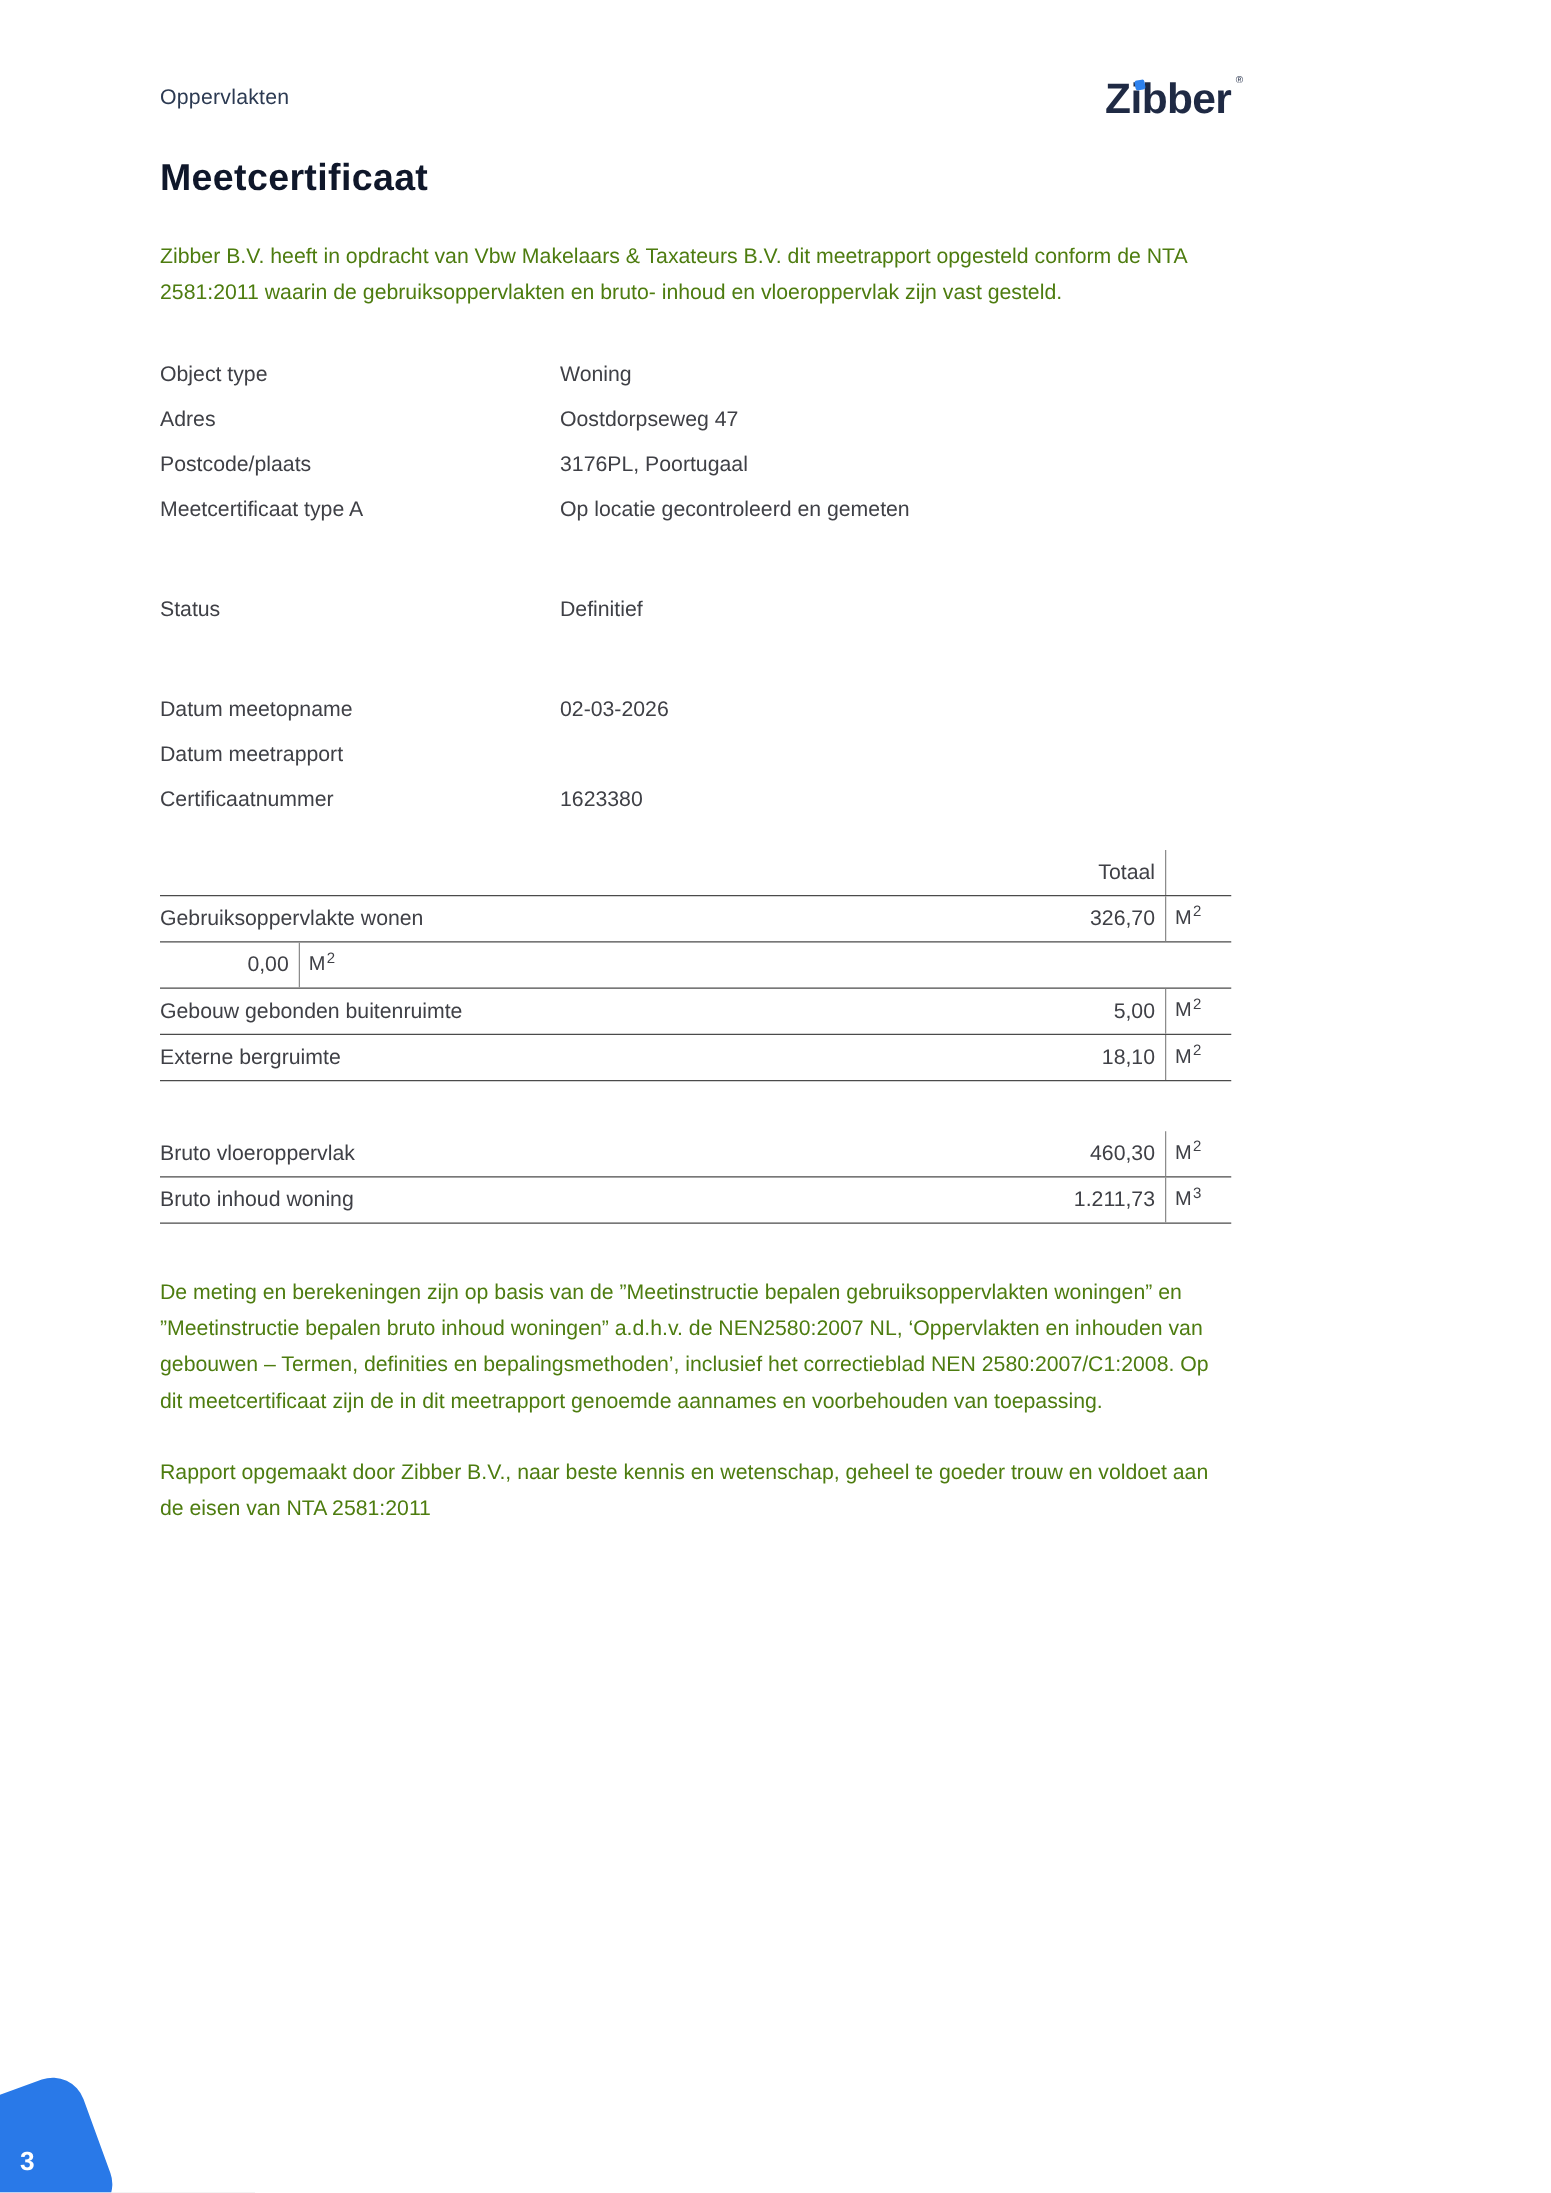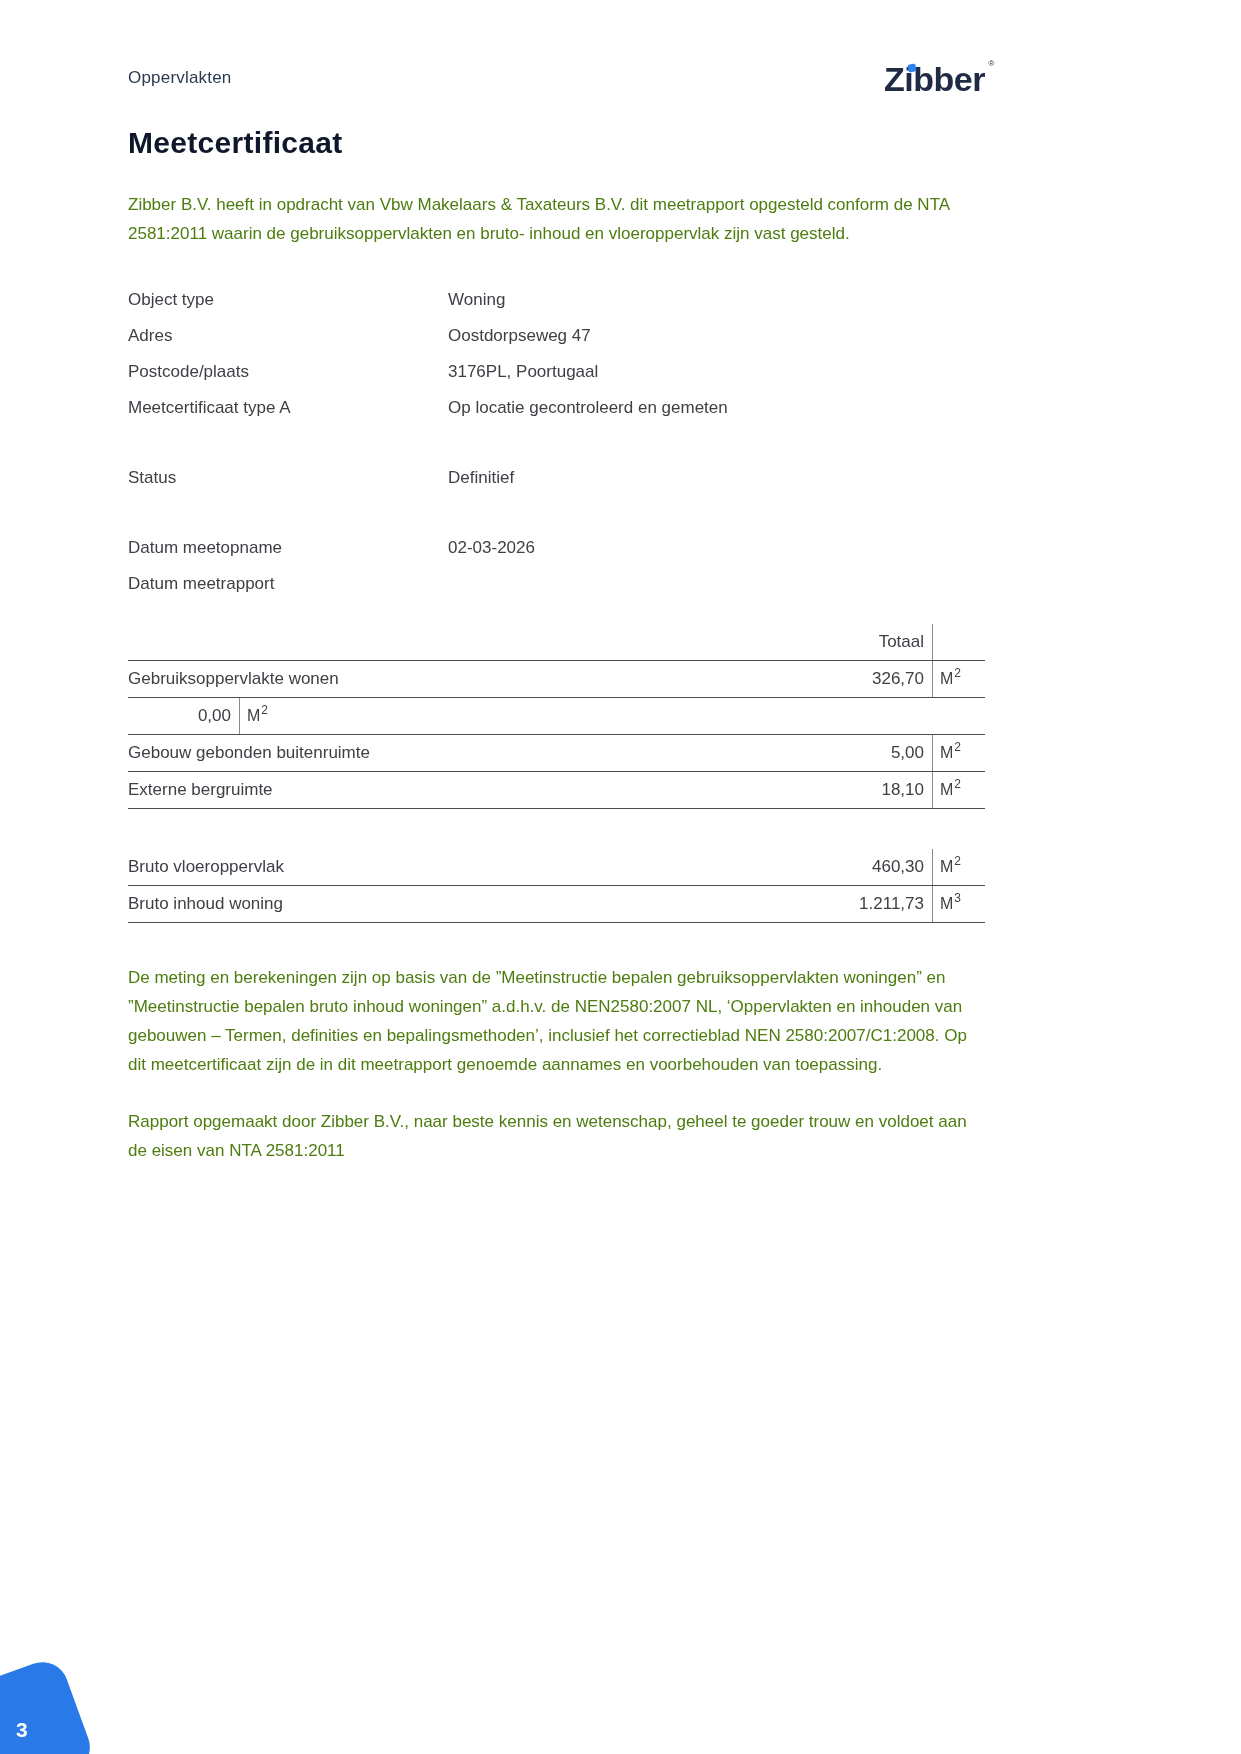--- a/index.html
+++ b/index.html
@@ -28,21 +28,21 @@
 
   
   .title { margin-top:30px; font-size:30px; font-weight:bold; color:#0f172a; letter-spacing:.3px; }
 
   
   .para { margin-top:30px; font-size:17px; line-height:29px; color:#4d7c0f; }
 
   
   .details { margin-top:26px; }
   .drow { display:flex; height:36px; align-items:flex-end; font-size:17px; }
-  .drow.gap { margin-top:34px; }
+  .drow.gap { margin-top:44px; }
   .dlabel { width:320px; flex:none; }
   .dvalue { flex:1; }
 
   
   .mtable { margin-top:30px; }
   .mtable2 { margin-top:40px; }
   .trow { display:flex; align-items:stretch; height:37px; border-bottom:1.5px solid #4b4b4b; font-size:17px; }
   .trow.thead { border-bottom:1.5px solid #4b4b4b; }
   .tlabel { flex:1; display:flex; align-items:center; }
   .tvalue {
@@ -108,20 +108,24 @@
         <span class="dlabel">Status</span>
         <span class="dvalue">Definitief</span>
       </div>
       <div class="drow gap">
         <span class="dlabel">Datum meetopname</span>
         <span class="dvalue">02-03-2026</span>
       </div>
       <div class="drow">
         <span class="dlabel">Datum meetrapport</span>
       </div>
+      <div class="drow">
+        <span class="dlabel">Certificaatnummer</span>
+        <span class="dvalue">1623380</span>
+      </div>
     </div>
 
     <div class="mtable">
       <div class="trow thead">
         <span class="tlabel"></span>
         <span class="tvalue">Totaal</span>
         <span class="tunit"></span>
       </div>
       <div class="trow">
         <span class="tlabel">Gebruiksoppervlakte wonen</span>

